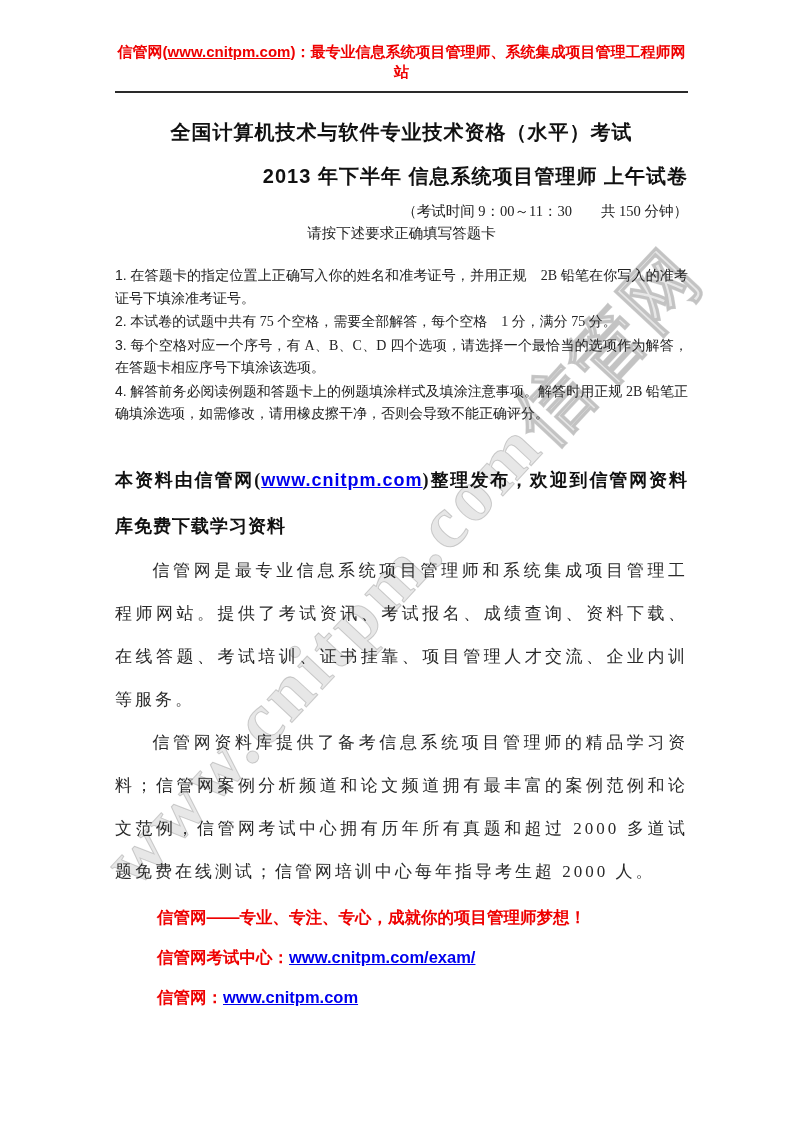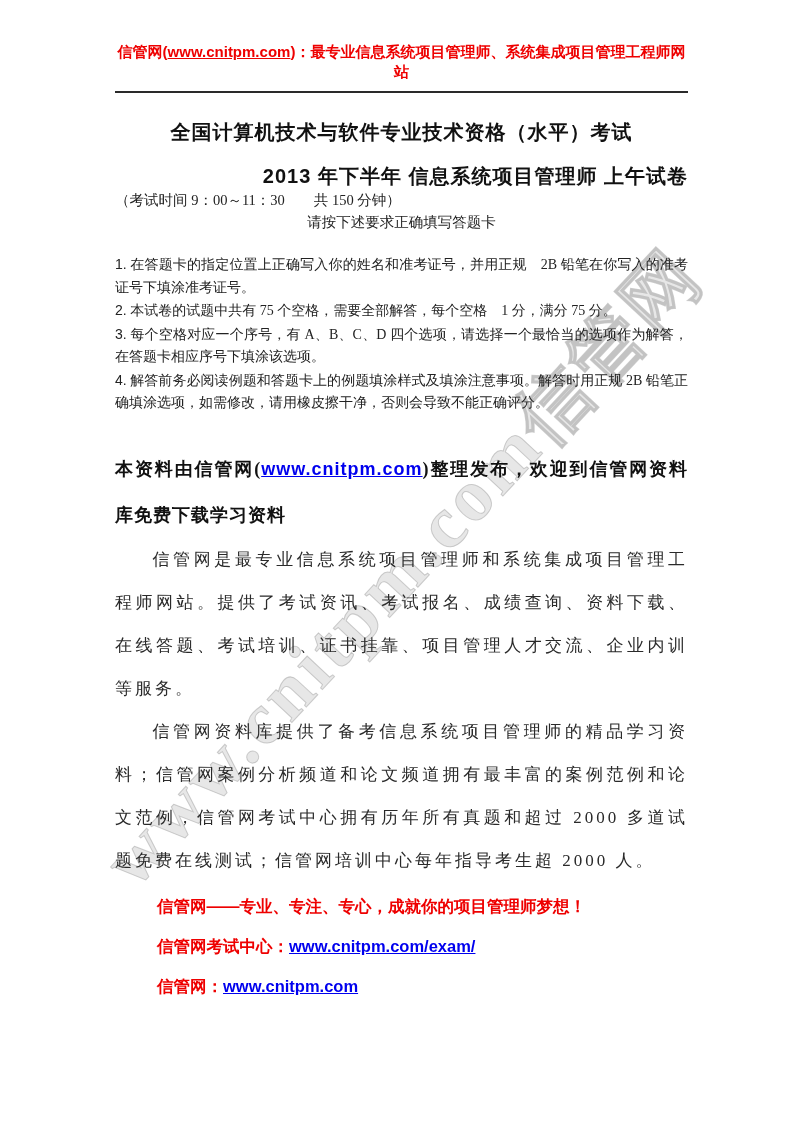--- a/index.html
+++ b/index.html
@@ -59,22 +59,23 @@
   .title-sub {
     margin: 17px 0 0 0;
     font-family: "Liberation Sans", "DejaVu Sans", sans-serif;
     font-size: 20px;
     font-weight: bold;
     text-align: right;
     letter-spacing: 1px;
     color: #111111;
   }
   .time-line {
+    margin-top: 11px;
     font-size: 14.5px;
-    text-align: left;
+    text-align: right;
     line-height: 20px;
     color: #222222;
   }
   .fill-instruction {
     margin-top: 2px;
     font-size: 14.5px;
     text-align: center;
     line-height: 20px;
     color: #222222;
   }

